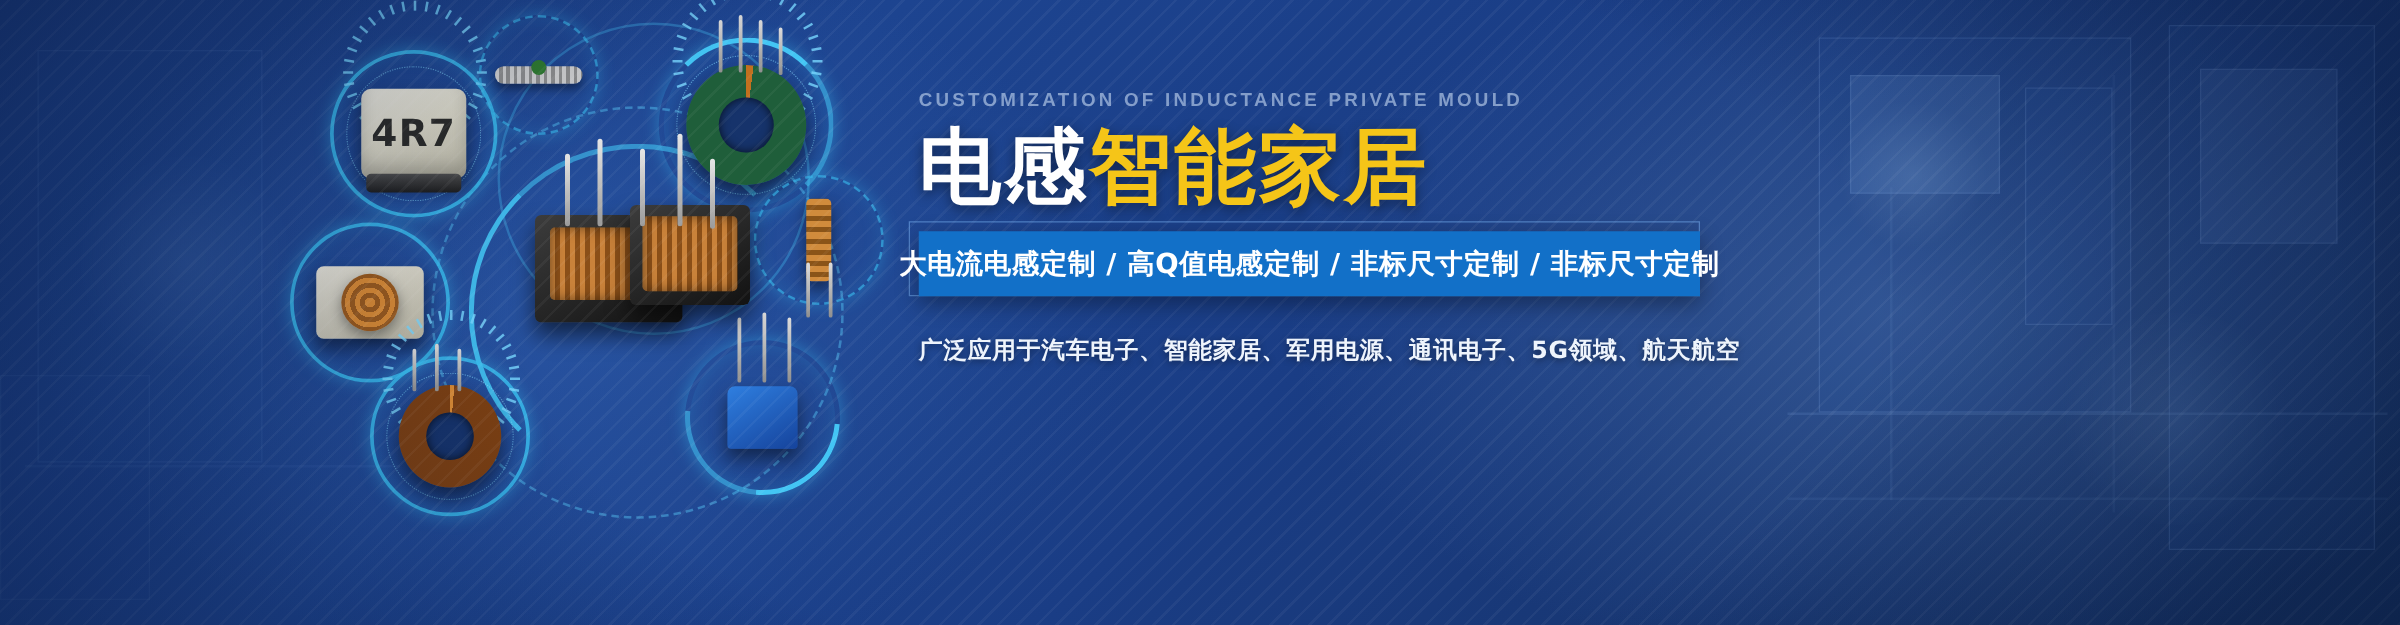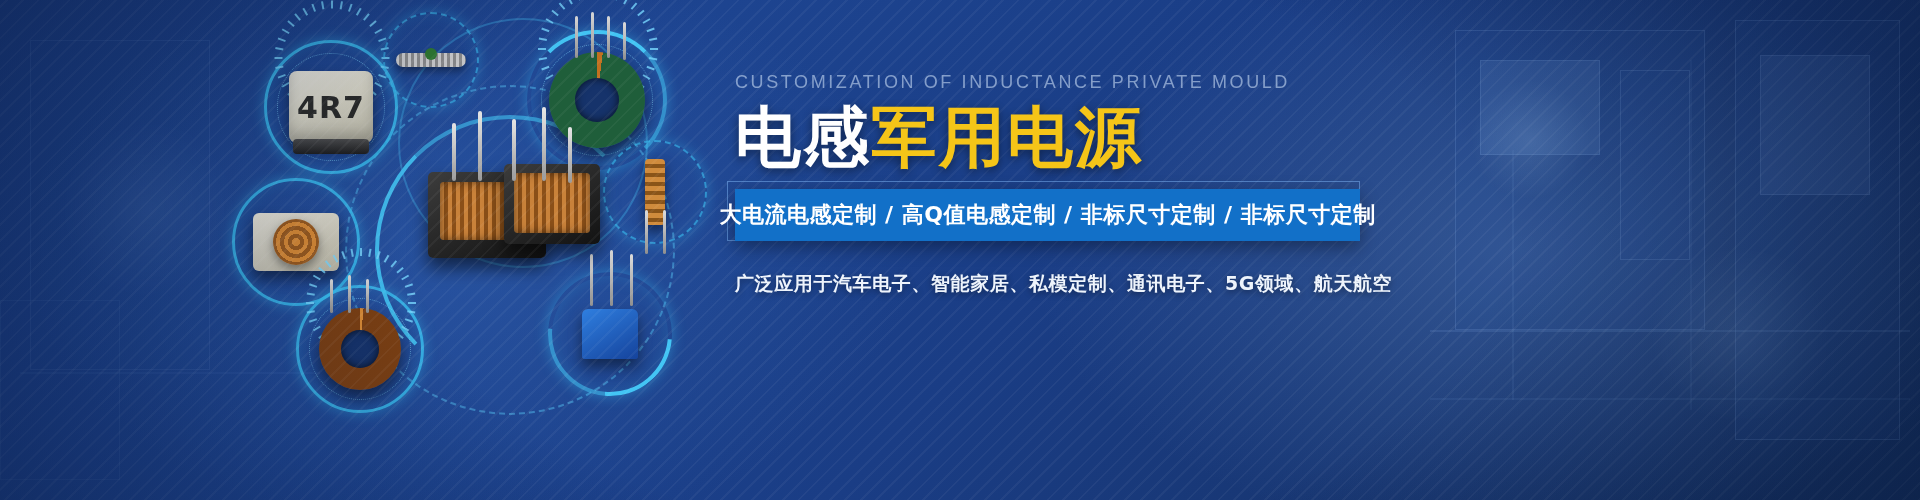--- a/index.html
+++ b/index.html
@@ -75,22 +75,22 @@
              background:repeating-linear-gradient(180deg,#d08b3c 0 5px,#8a5418 5px 9px);
              box-shadow:0 6px 12px rgba(0,0,0,.45); }
   .blue-cap { width:56px; height:50px; border-radius:6px 6px 3px 3px;
               background:linear-gradient(150deg,#2f7fe0,#15439c);
               box-shadow:0 8px 14px rgba(0,0,0,.45); }
   .wire { position:absolute; width:3px; background:linear-gradient(#dcdcdc,#8f8f8f); border-radius:2px; }
 
   
   .content { position:absolute; left:735px; top:72px; width:700px; z-index:8; }
 
-  .eyebrow { font-size:18px; letter-spacing:2.6px; color:rgba(196,214,240,.62);
-             font-weight:400; white-space:nowrap; }
+  .eyebrow { font-size:15px; letter-spacing:2.6px; color:rgba(196,214,240,.62);
+             font-weight:700; white-space:nowrap; }
 
   .headline { margin-top:10px; font-size:66px; line-height:1.06; font-weight:700;
               letter-spacing:2px; white-space:nowrap;
               font-family:"DejaVu Sans","Liberation Sans",sans-serif; }
   .headline .w { color:#ffffff; text-shadow:0 3px 10px rgba(0,0,0,.45); }
   .headline .y { color:#f5c518; text-shadow:0 3px 10px rgba(0,0,0,.45); }
 
   .barwrap { margin-top:16px; position:relative; width:625px; height:52px; }
   .barframe { position:absolute; left:-8px; top:-8px; width:633px; height:60px;
               border:1px solid rgba(120,175,240,.55); }
@@ -318,26 +318,26 @@
   </div>
 
   <div class="hatch"></div>
   <div class="vign"></div>
 
   <div class="content">
 
     <div class="eyebrow">CUSTOMIZATION OF INDUCTANCE PRIVATE MOULD</div>
 
     <div class="headline">
-      <span class="w">电感</span><span class="y">军用电源</span>
+      <span class="w">电感</span><span class="y">智能家居</span>
     </div>
 
     <div class="barwrap">
       <div class="barframe"></div>
       <div class="bar">
         <span class="t">大电流电感定制  /  高Q值电感定制  /  非标尺寸定制  /  非标尺寸定制</span>
       </div>
     </div>
 
-    <div class="tagline">广泛应用于汽车电子、智能家居、私模定制、通讯电子、5G领域、航天航空</div>
+    <div class="tagline">广泛应用于汽车电子、智能家居、军用电源、通讯电子、5G领域、航天航空</div>
   </div>
 
 </div>
 
 </body></html>

